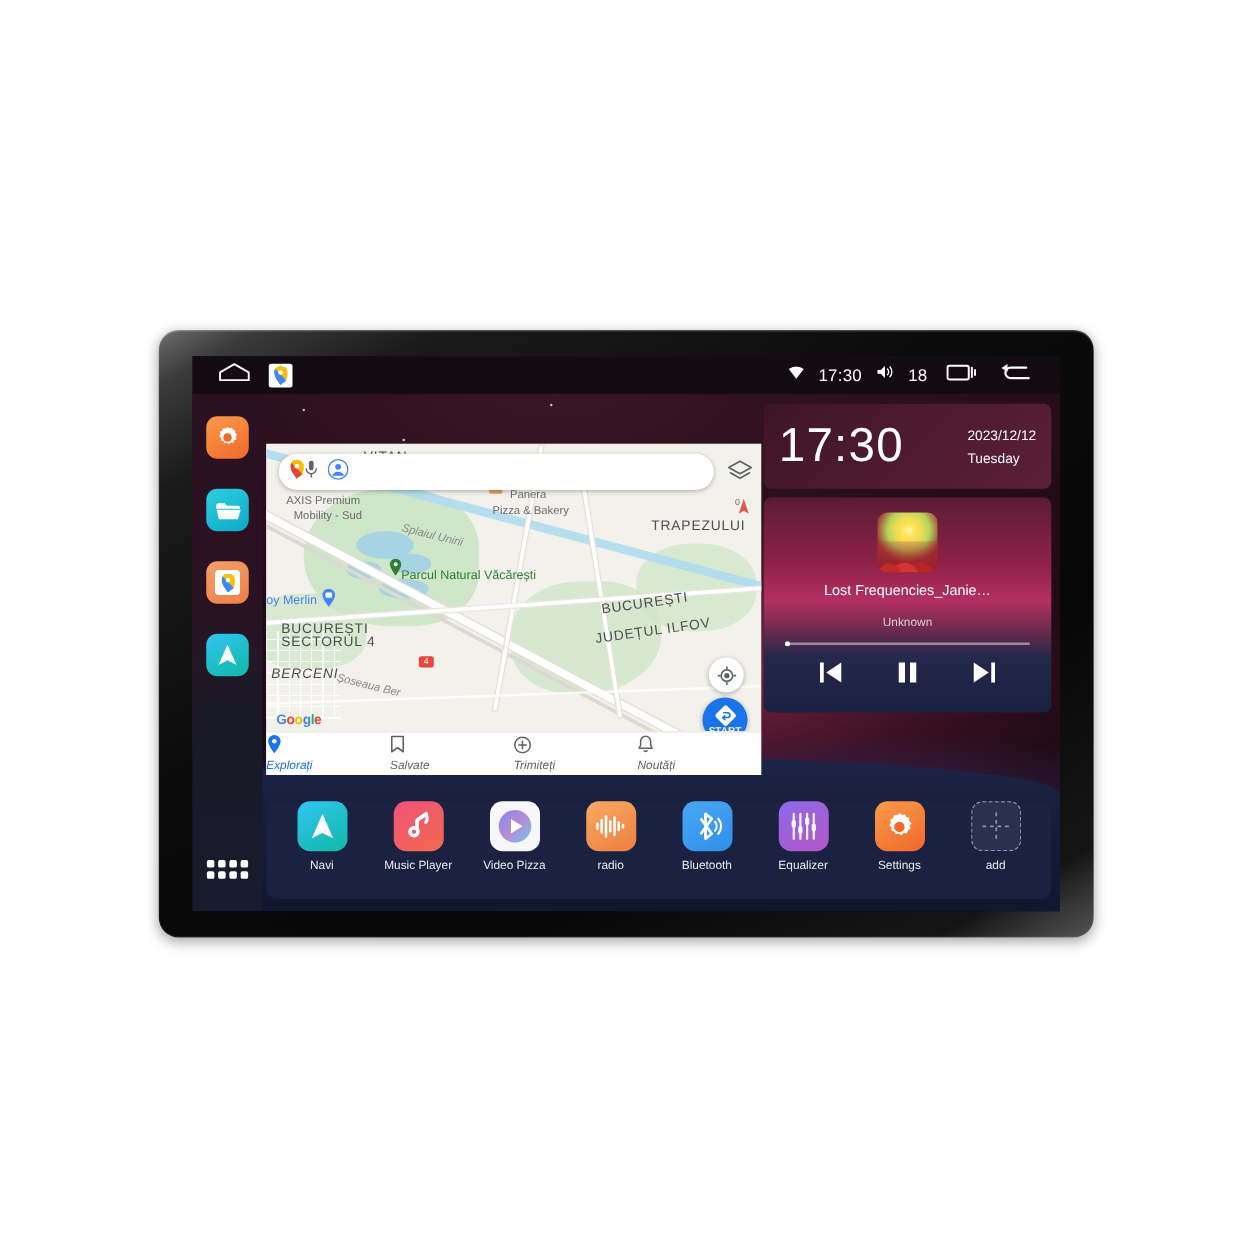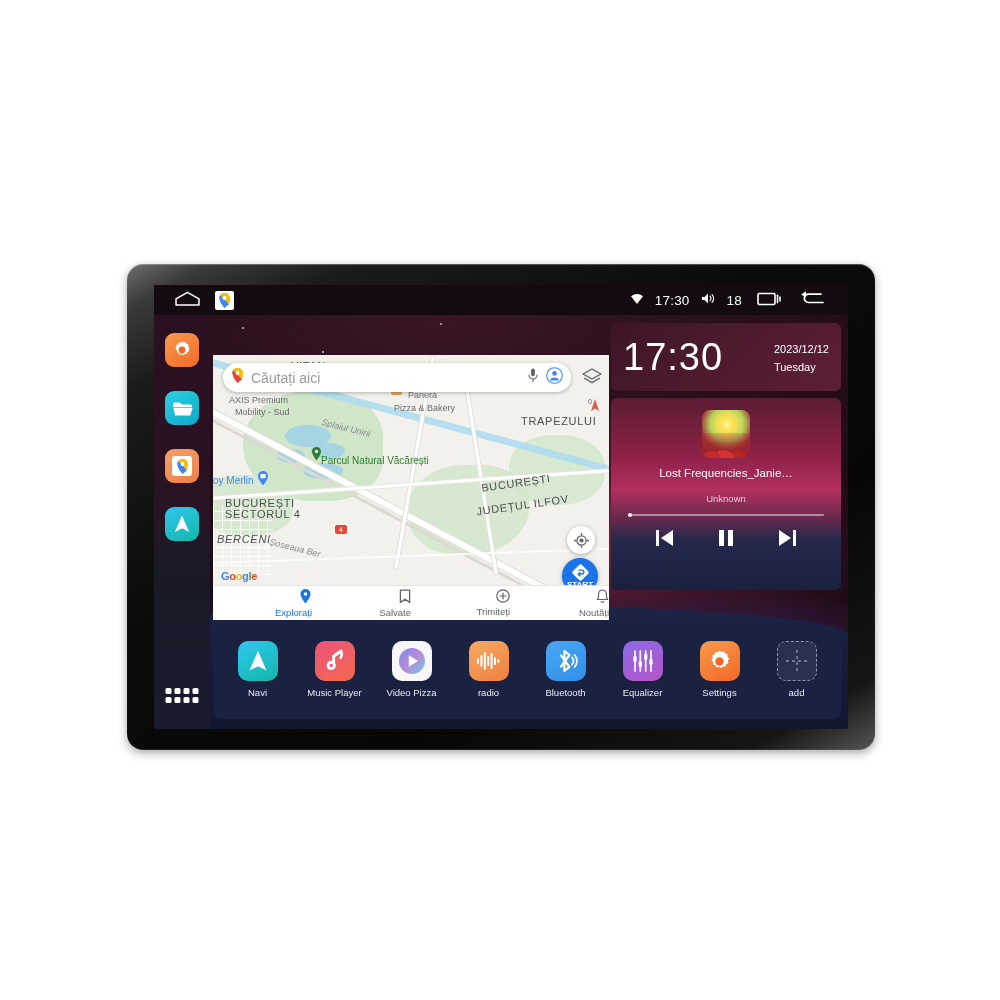--- a/index.html
+++ b/index.html
@@ -95,38 +95,38 @@
   #compass{position:absolute;right:9px;top:42px;width:16px;height:16px;z-index:6;}
   #locbtn{position:absolute;right:14px;bottom:66px;width:28px;height:28px;border-radius:50%;
     background:#fff;box-shadow:0 1px 4px rgba(0,0,0,.3);display:flex;align-items:center;justify-content:center;z-index:6;}
   #startbtn{position:absolute;right:11px;bottom:26px;width:36px;height:36px;border-radius:50%;
     background:#1a73e8;display:flex;flex-direction:column;align-items:center;justify-content:center;
     color:#fff;z-index:6;box-shadow:0 1px 4px rgba(0,0,0,.3);}
   #start-label{font-size:8px;font-weight:bold;margin-top:-1px;}
   #gwatermark{position:absolute;left:8px;bottom:38px;font-size:11px;font-weight:bold;z-index:6;letter-spacing:-.3px;}
   #maptabs{position:absolute;left:0;right:0;bottom:0;height:34px;background:#fff;
     display:flex;z-index:7;border-top:1px solid #e6e6e6;}
-  .mtab{flex:1;display:flex;flex-direction:column;align-items:flex-end;justify-content:center;gap:1px;
-    font-size:9.5px;color:#5f6368;}
+  .mtab{flex:1;display:flex;flex-direction:column;align-items:flex-start;justify-content:center;gap:1px;
+    font-size:9.5px;color:#5f6368;font-style:italic;}
   .mtab.active{color:#1a73e8;}
 
   
   #widgets{position:absolute;right:7px;top:38px;width:230px;z-index:20;}
   #clockw{
     height:68px;border-radius:6px;
     background:linear-gradient(135deg,#3d1526 0%,#4d1a2e 45%,#5c1f38 100%);
     display:flex;align-items:center;padding:0 12px;box-sizing:border-box;position:relative;overflow:hidden;
   }
   #clock-time{font-size:38px;color:#fff;font-weight:300;letter-spacing:1px;line-height:1;}
   #clock-right{margin-left:auto;text-align:left;color:#fff;}
   #clock-date{font-size:11px;}
   #clock-day{font-size:11px;margin-top:2px;}
 
   #musicw{
-    margin-top:7px;height:192px;border-radius:6px;position:relative;overflow:hidden;
+    margin-top:7px;height:172px;border-radius:6px;position:relative;overflow:hidden;
     background:linear-gradient(180deg,#5b1c33 0%,#8e2148 30%,#b33060 48%,#6b2a4e 62%,#24294c 74%,#1a2040 100%);
     display:flex;flex-direction:column;align-items:center;
   }
   #albumart{width:48px;height:48px;border-radius:8px;margin-top:12px;position:relative;overflow:hidden;
     background:radial-gradient(circle at 52% 30%, #fff7b0 0%, #ffe14f 14%, #e8dd5a 26%, #b6d45a 40%, #9e3a3a 62%, #8b2430 100%);}
   #albumart:after{content:"";position:absolute;left:0;right:0;bottom:0;height:52%;
     background:radial-gradient(circle at 20% 110%, #c22b2b 0 9px, transparent 10px),
                radial-gradient(circle at 45% 115%, #d43434 0 11px, transparent 12px),
                radial-gradient(circle at 72% 110%, #b82525 0 10px, transparent 11px),
                linear-gradient(180deg, rgba(170,25,35,.2), #9c1f2c);}
@@ -315,21 +315,20 @@
 
       <div id="searchbar">
         <span>
           <svg width="13" height="15" viewBox="0 0 13 15">
             <path d="M6.5 0a5 5 0 0 0-5 5c0 3.6 5 10 5 10s5-6.4 5-10a5 5 0 0 0-5-5z" fill="#34a853"></path>
             <path d="M1.9 2.2 11 11.4c.6-1.9 1.1-4.3 1.1-6.4A5 5 0 0 0 6.5 0 5 5 0 0 0 1.9 2.2z" fill="#fbbc04"></path>
             <path d="M11 11.4 2 2.2A5 5 0 0 0 1.5 5c0 1.6.6 3.4 1.4 5l3.6 5s2.6-2.3 4.5-3.6z" fill="#ea4335"></path>
             <circle cx="6.5" cy="5" r="1.9" fill="#fff"></circle>
           </svg>
         </span>
-        <span id="search-text">Căutați aici</span>
         <span style="margin-right:8px;">
           <svg width="10" height="15" viewBox="0 0 10 15">
               <rect x="3.1" y="0.6" width="3.8" height="7.6" rx="1.9" fill="#5f6368"></rect>
               <path d="M1 7a4 4 0 0 0 8 0" stroke="#5f6368" stroke-width="1.1" fill="none" stroke-linecap="round"></path>
               <path d="M5 11v3" stroke="#5f6368" stroke-width="1.1"></path>
             </svg>
         </span>
         <span>
           <svg width="17" height="17" viewBox="0 0 17 17">
               <circle cx="8.5" cy="8.5" r="7.8" fill="none" stroke="#4285f4" stroke-width="1.1"></circle>

